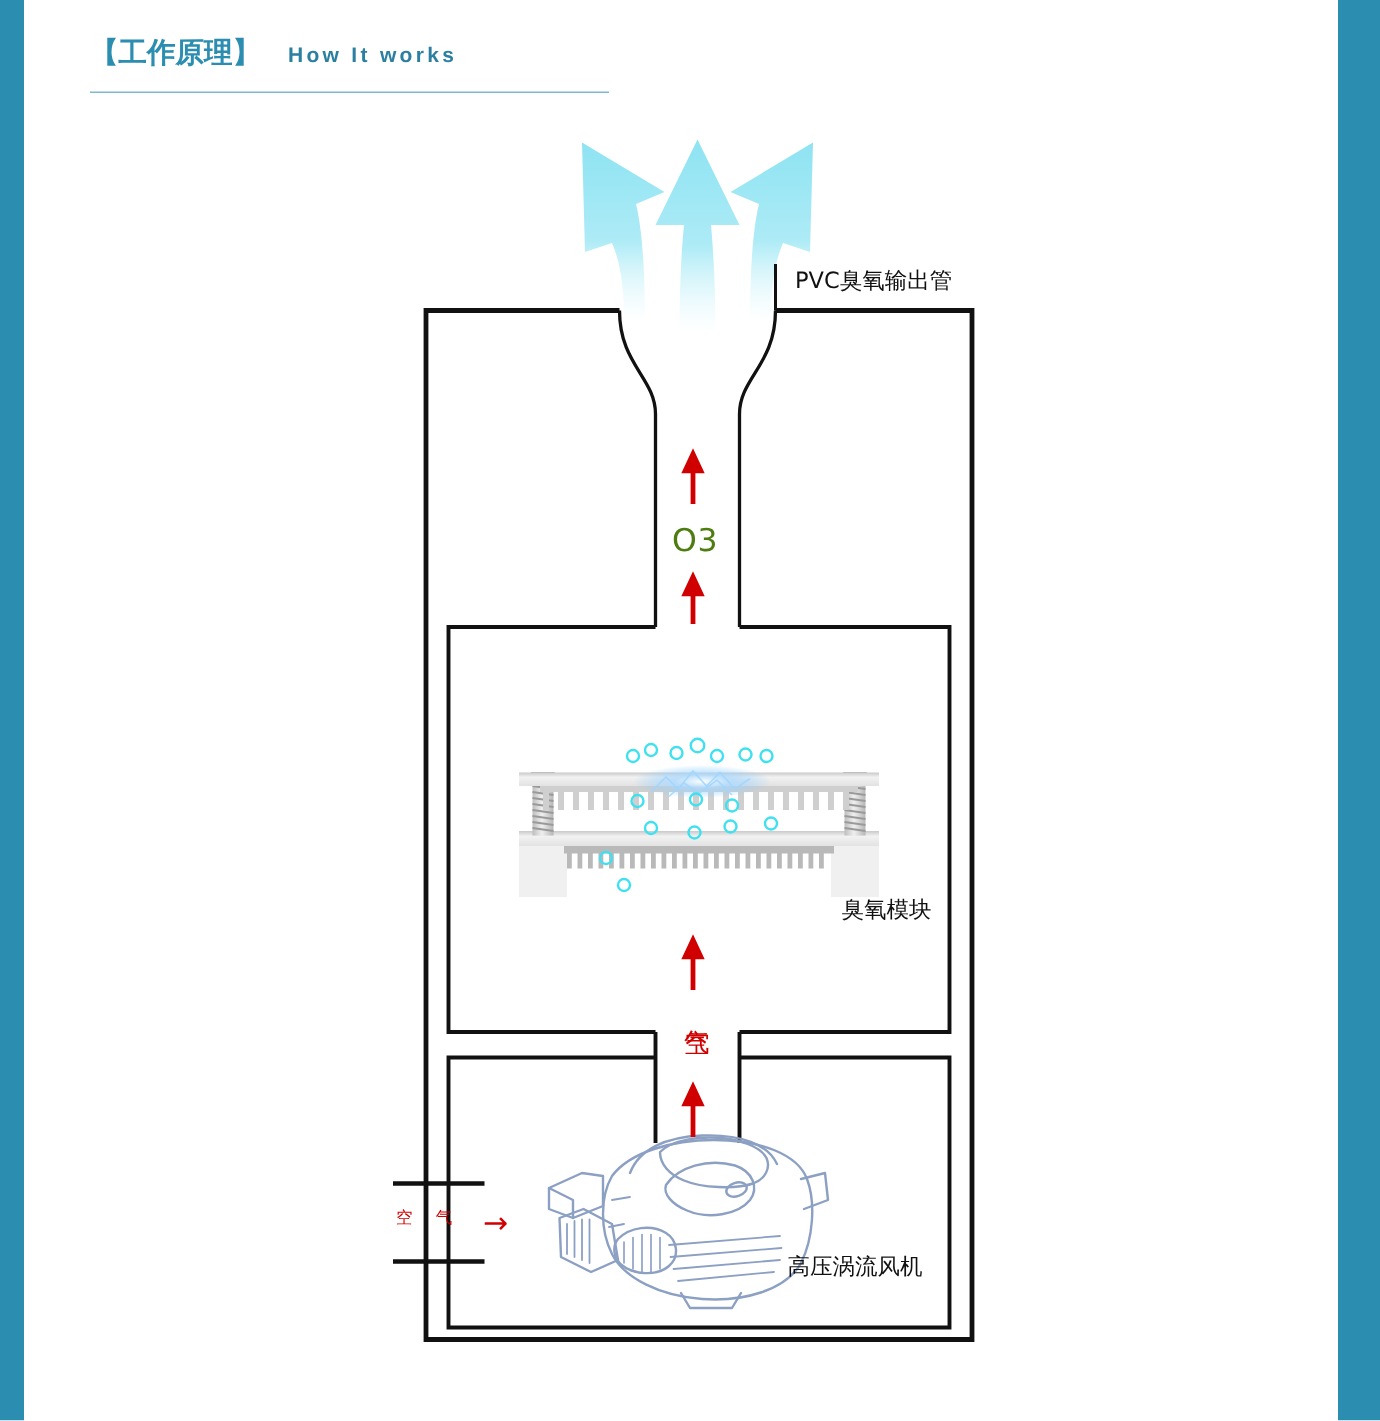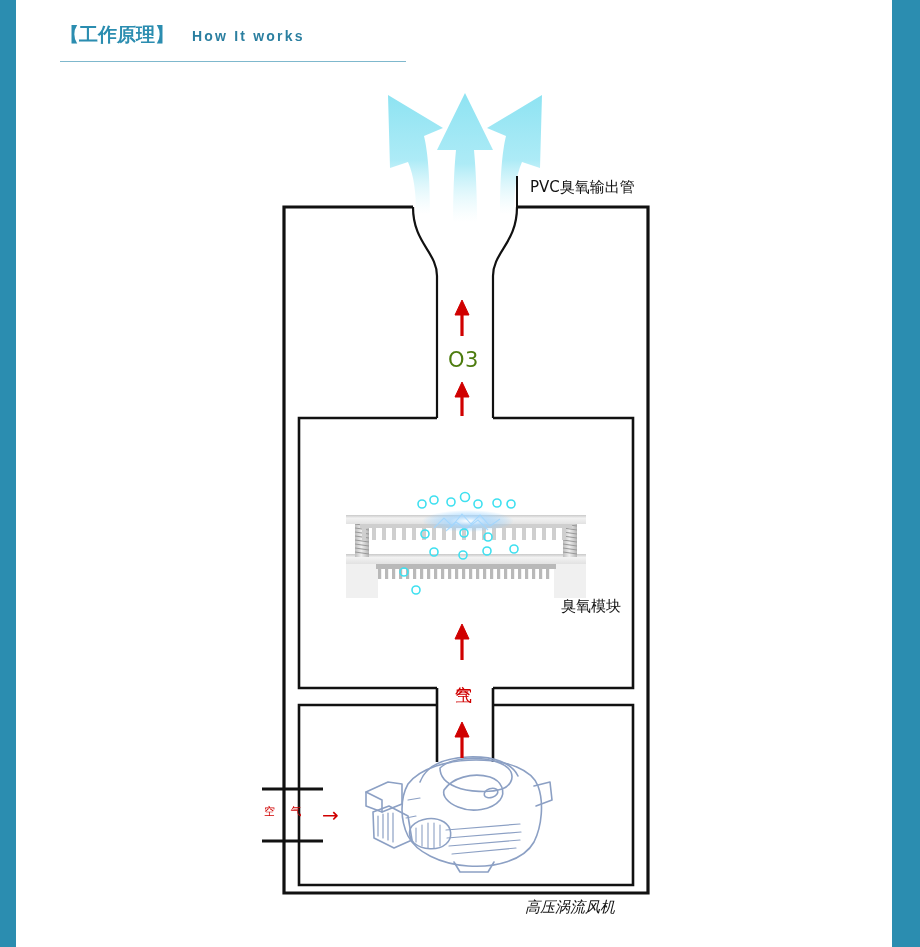--- a/index.html
+++ b/index.html
@@ -400,16 +400,16 @@
     <span class="lbl lbl-o3" style="left:432px; top:348px;">O3</span>
 
     <span class="lbl lbl-black" style="left:545px; top:597px;">臭氧模块</span>
 
     <span class="lbl lbl-vert" style="left:437px; top:672px;">空气</span>
 
     <span class="lbl lbl-red" style="left:248px; top:804px; letter-spacing:6px;">空 气</span>
 
     <span class="lbl lbl-red" style="left:306px; top:803px; font-size:20px;">→</span>
 
-    <span class="lbl lbl-black" style="left:509px; top:898px;font-style:italic;">高压涡流风机</span>
+    <span class="lbl lbl-black" style="left:509px; top:835px;">高压涡流风机</span>
 
   </div>
 </div>
 
 </body></html>

